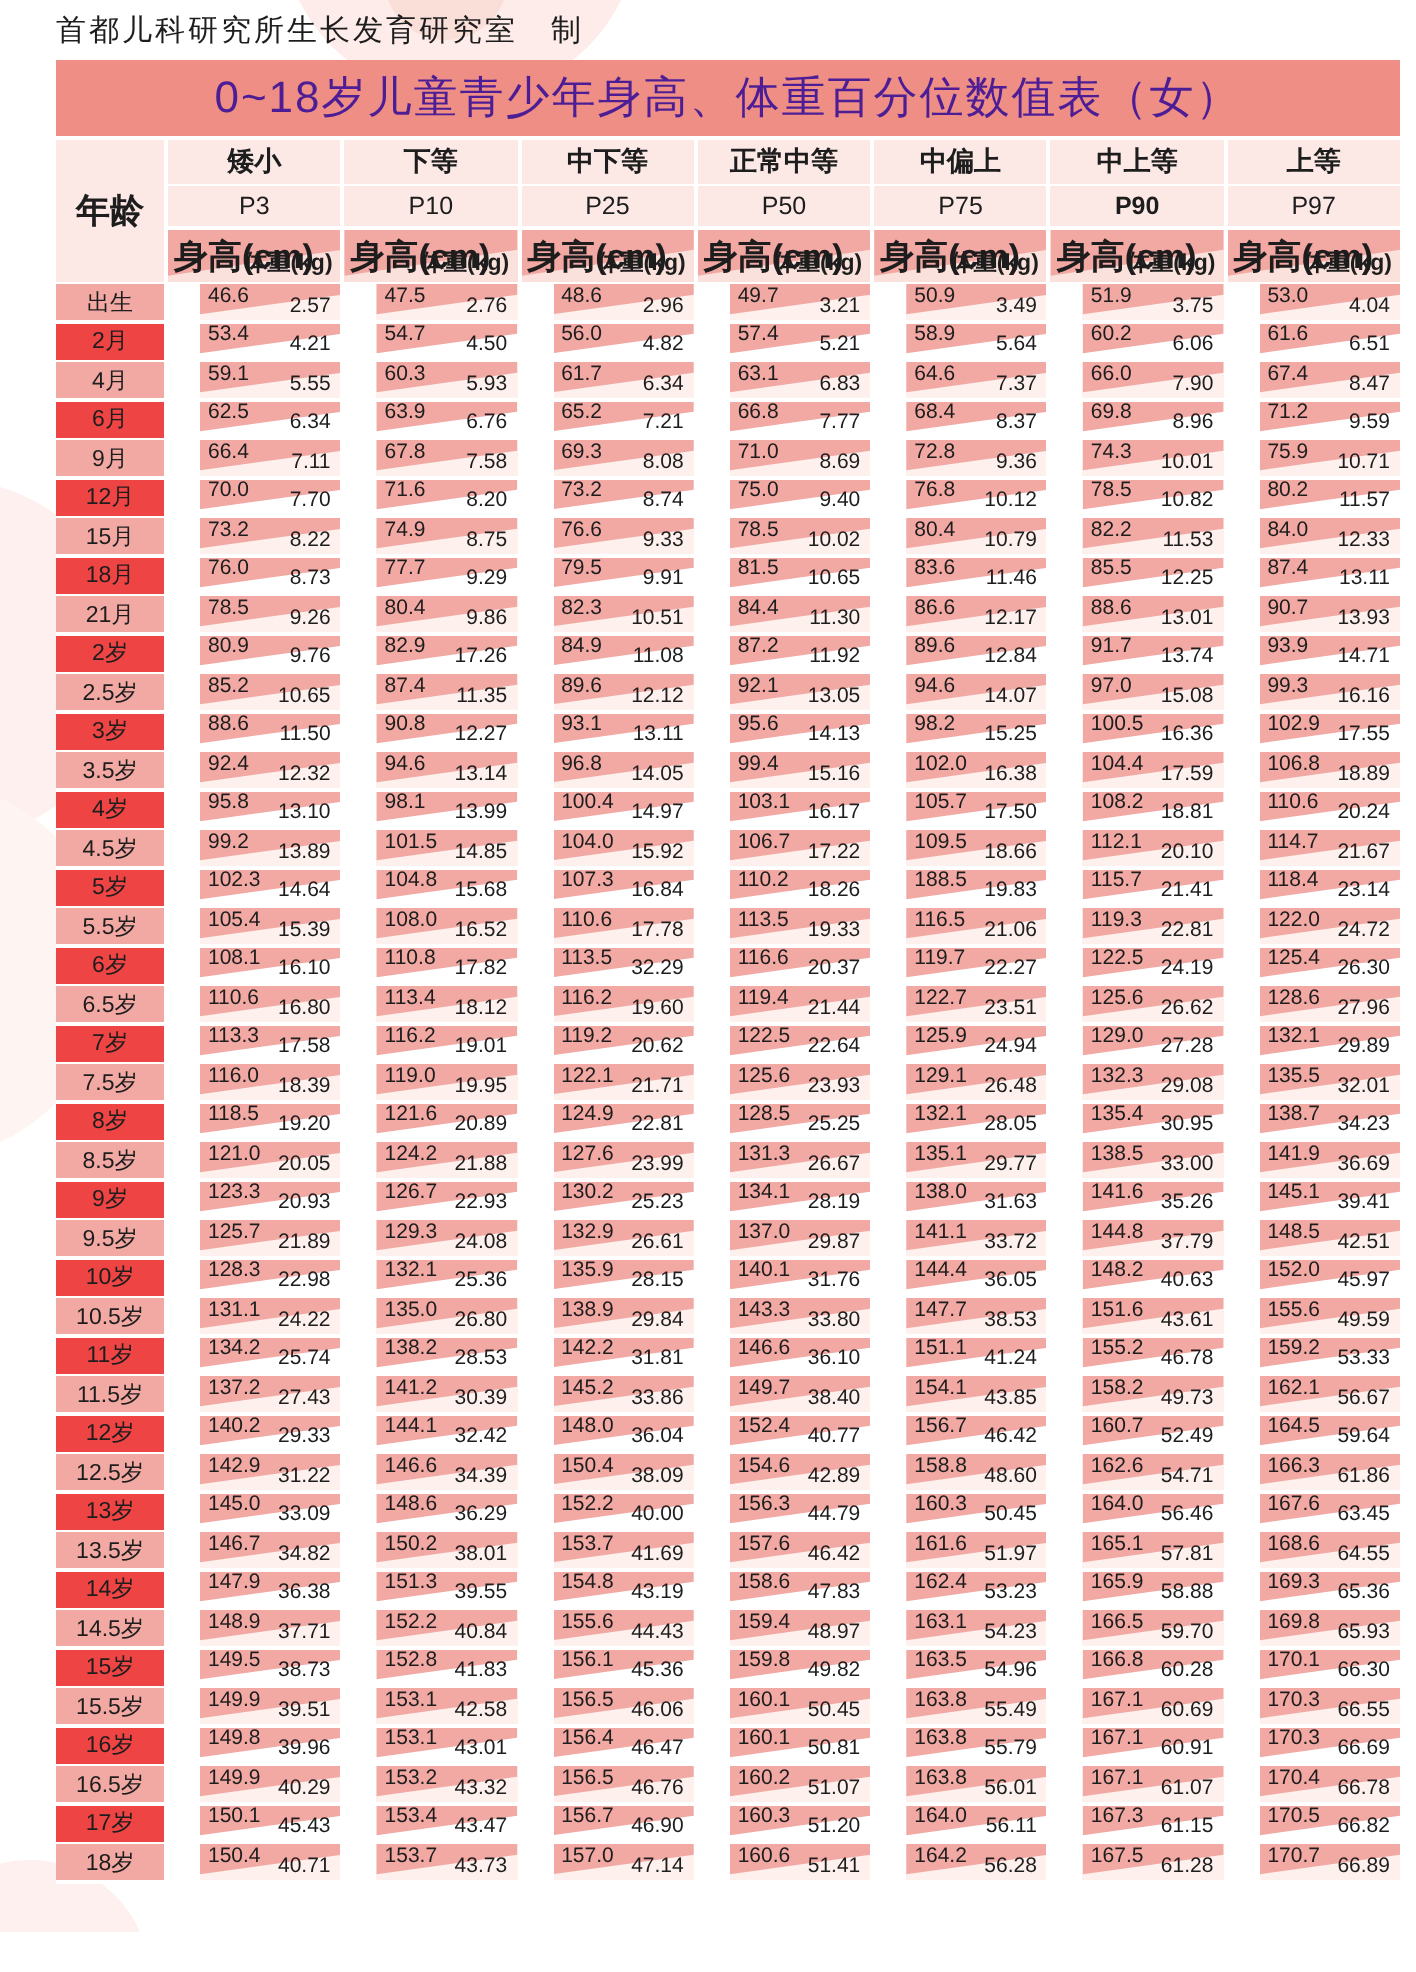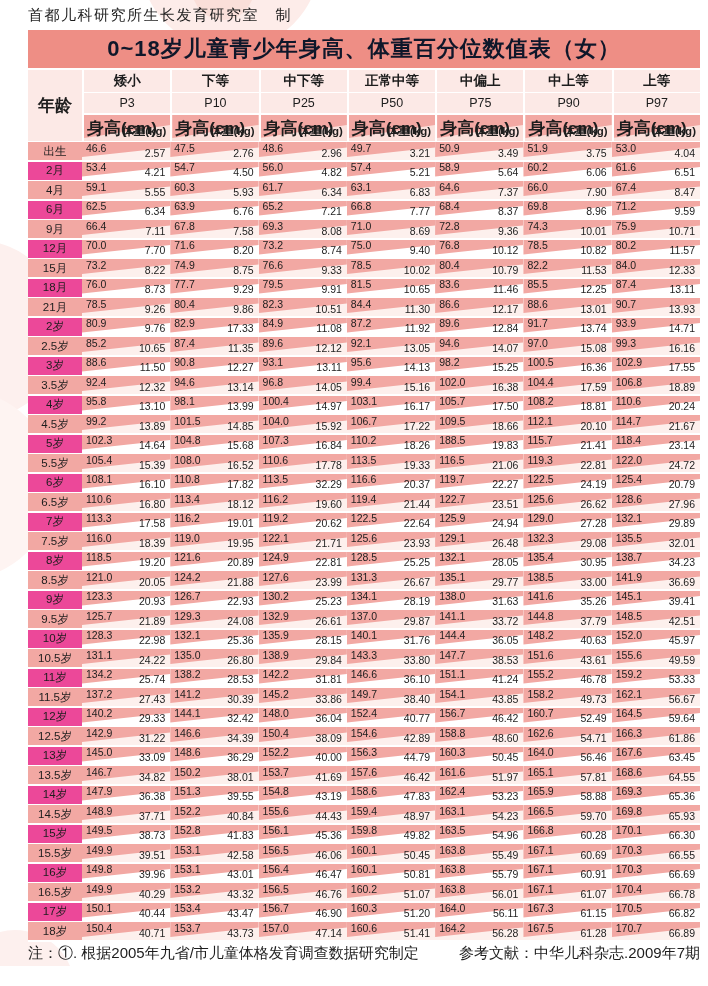--- a/index.html
+++ b/index.html
@@ -11,44 +11,44 @@
   .c1 { left:140px; top:-130px; width:180px; height:180px; background:#fdece9; }
   .c2 { left:192px; top:-42px; width:62px; height:62px; background:#fadfd9; }
   .c3 { left:-115px; top:240px; width:180px; height:180px; background:#fdf0ee; }
   .c4 { left:-135px; top:390px; width:190px; height:190px; background:#fef4f2; }
   .c5 { left:-45px; top:930px; width:120px; height:120px; background:#fdf0ee; }
 
   .credit { position:absolute; left:28px; top:6px; font-size:15px; letter-spacing:1.5px; z-index:2; }
 
   .table-wrap { position:absolute; left:28px; top:30px; width:672px; background:#ffffff; z-index:1; }
   .title-bar {
-    height:38px; background:#ee8e85; color:#0f172a; font-weight:bold; font-size:22px;
+    height:38px; background:#ee8e85; color:#4c1d95; font-weight:normal; font-size:22px;
     display:flex; align-items:center; justify-content:center; letter-spacing:1px;
   }
   .thead {
     display:grid; grid-template-columns:54px repeat(7,1fr);
     grid-template-rows:22px 20px 26px; gap:1.5px 2px; background:#ffffff; margin-top:1.5px;
   }
   .age-head {
     grid-row:1/4; grid-column:1; background:#fce9e6;
     display:flex; align-items:center; justify-content:center; font-size:17px; font-weight:bold;
   }
   .group-name { background:#fce9e6; display:flex; align-items:center; justify-content:center; font-size:13.5px; font-weight:bold; }
   .group-pct  { background:#fce9e6; display:flex; align-items:center; justify-content:center; font-size:12.5px; }
   .hw-cell { position:relative; background:#fbe1dc; overflow:hidden; }
   .hw-cell::before { content:""; position:absolute; inset:0; background:#f2a8a3;
     clip-path:polygon(0 0,100% 0,100% 40%,0 90%); }
   .hw-h { position:absolute; left:3px; top:2px; font-size:17px; font-weight:bold; z-index:1; }
   .hw-w { position:absolute; right:4px; bottom:2px; font-size:11.5px; font-weight:bold; z-index:1; }
 
   .tbody { margin-top:1.5px; }
-  .trow { display:grid; grid-template-columns:54px repeat(7,1fr); column-gap:0; height:18px; margin-bottom:1.5px; }
+  .trow { display:grid; grid-template-columns:54px repeat(7,1fr); column-gap:18px; height:18px; margin-bottom:1.5px; }
   .age-cell { display:flex; align-items:center; justify-content:center; font-size:11.5px; }
   .trow.odd  .age-cell { background:#f2a8a3; }
-  .trow.even .age-cell { background:#ec4899; }
+  .trow.even .age-cell { background:#ef4444; }
   .vcell { position:relative; overflow:hidden; }
   .trow.odd  .vcell { background:#fdf0ed; }
   .trow.even .vcell { background:#ffffff; }
   .vcell::before { content:""; position:absolute; inset:0; background:#f2a8a3;
     clip-path:polygon(0 0,100% 0,100% 30%,0 84%); }
   .vh { position:absolute; left:4px; top:0.5px; font-size:10.5px; line-height:1.1; z-index:1; }
   .vw { position:absolute; right:5px; bottom:0.5px; font-size:10.5px; line-height:1.1; z-index:1; }
 
   .notes { position:absolute; left:28px; top:944px; width:672px; font-size:15px; z-index:2; }
   .note-row { display:flex; justify-content:space-between; }
@@ -94,21 +94,21 @@
           <span class="hw-h">身高(cm)</span>
           <span class="hw-w">体重(kg)</span>
         </div>
         <div class="group-name" style="grid-area: 1 / 6;">中偏上</div>
         <div class="group-pct" style="grid-area: 2 / 6;">P75</div>
         <div class="hw-cell" style="grid-area: 3 / 6;">
           <span class="hw-h">身高(cm)</span>
           <span class="hw-w">体重(kg)</span>
         </div>
         <div class="group-name" style="grid-area: 1 / 7;">中上等</div>
-        <div class="group-pct" style="grid-area: 2 / 7;">P90</div>
+        <div class="group-pct" style="grid-area: 2 / 7; font-weight: bold;">P90</div>
         <div class="hw-cell" style="grid-area: 3 / 7;">
           <span class="hw-h">身高(cm)</span>
           <span class="hw-w">体重(kg)</span>
         </div>
         <div class="group-name" style="grid-area: 1 / 8;">上等</div>
         <div class="group-pct" style="grid-area: 2 / 8;">P97</div>
         <div class="hw-cell" style="grid-area: 3 / 8;">
           <span class="hw-h">身高(cm)</span>
           <span class="hw-w">体重(kg)</span>
         </div>
@@ -394,21 +394,21 @@
           </div>
         </div>
         <div class="trow even">
           <div class="age-cell">2岁</div>
           <div class="vcell">
             <span class="vh">80.9</span>
             <span class="vw">9.76</span>
           </div>
           <div class="vcell">
             <span class="vh">82.9</span>
-            <span class="vw">17.33</span>
+            <span class="vw">17.26</span>
           </div>
           <div class="vcell">
             <span class="vh">84.9</span>
             <span class="vw">11.08</span>
           </div>
           <div class="vcell">
             <span class="vh">87.2</span>
             <span class="vw">11.92</span>
           </div>
           <div class="vcell">
@@ -662,21 +662,21 @@
           <div class="vcell">
             <span class="vh">119.7</span>
             <span class="vw">22.27</span>
           </div>
           <div class="vcell">
             <span class="vh">122.5</span>
             <span class="vw">24.19</span>
           </div>
           <div class="vcell">
             <span class="vh">125.4</span>
-            <span class="vw">20.79</span>
+            <span class="vw">26.30</span>
           </div>
         </div>
         <div class="trow odd">
           <div class="age-cell">6.5岁</div>
           <div class="vcell">
             <span class="vh">110.6</span>
             <span class="vw">16.80</span>
           </div>
           <div class="vcell">
             <span class="vh">113.4</span>
@@ -1320,21 +1320,21 @@
           </div>
           <div class="vcell">
             <span class="vh">170.4</span>
             <span class="vw">66.78</span>
           </div>
         </div>
         <div class="trow even">
           <div class="age-cell">17岁</div>
           <div class="vcell">
             <span class="vh">150.1</span>
-            <span class="vw">40.44</span>
+            <span class="vw">45.43</span>
           </div>
           <div class="vcell">
             <span class="vh">153.4</span>
             <span class="vw">43.47</span>
           </div>
           <div class="vcell">
             <span class="vh">156.7</span>
             <span class="vw">46.90</span>
           </div>
           <div class="vcell">
@@ -1382,18 +1382,14 @@
           </div>
           <div class="vcell">
             <span class="vh">170.7</span>
             <span class="vw">66.89</span>
           </div>
         </div>
       </div>
   </div>
 
   <div class="notes">
-    <div class="note-row">
-      <span>注：①. 根据2005年九省/市儿童体格发育调查数据研究制定</span>
-      <span>参考文献：中华儿科杂志.2009年7期</span>
-    </div>
   </div>
 </div>
 
 </body></html>

